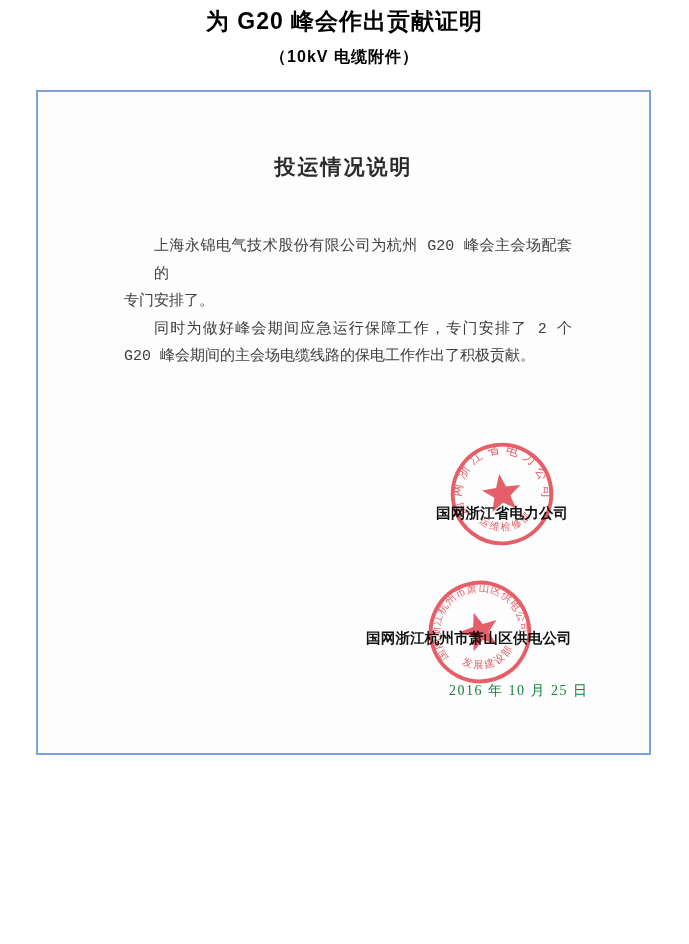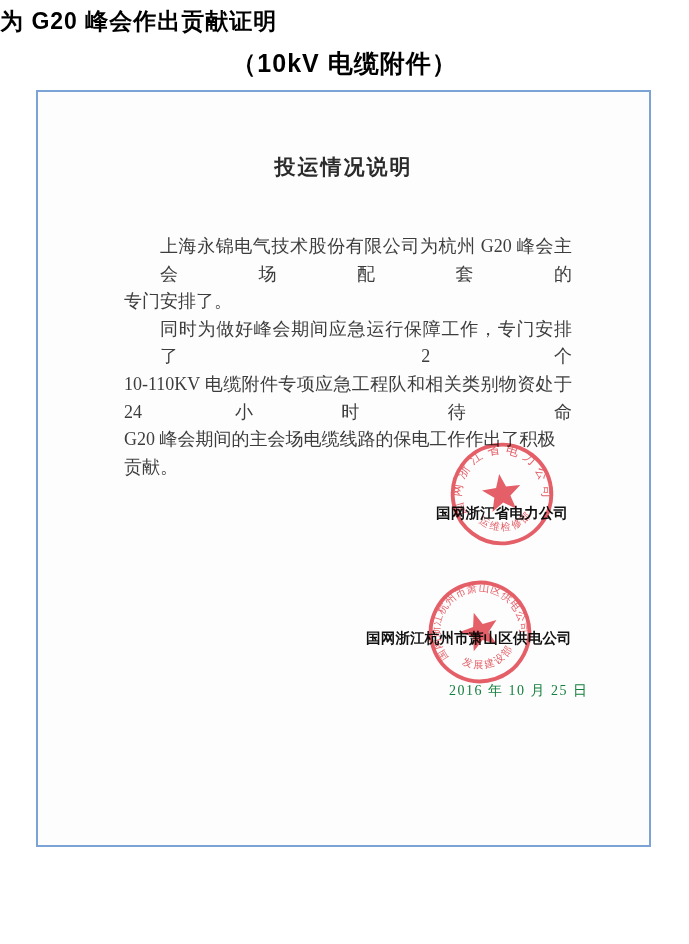--- a/index.html
+++ b/index.html
@@ -5,44 +5,44 @@
   html,body{margin:0;padding:0;}
   body{
     width:689px;height:944px;position:relative;
     background:#ffffff;
     font-family:"Liberation Sans",sans-serif;
     color:#1a1a1a;overflow:hidden;
   }
   
   .page-title{
     position:absolute;top:6px;left:0;width:689px;
-    font-size:23px;font-weight:700;color:#000;
+    text-align:center;font-size:23px;font-weight:700;color:#000;
     letter-spacing:1px;
   }
   .page-subtitle{
     position:absolute;top:47px;left:0;width:689px;
-    text-align:center;font-size:25px;font-weight:700;color:#000;
+    text-align:center;font-size:16px;font-weight:700;color:#000;
     letter-spacing:1px;
   }
   
   .doc{
-    position:absolute;left:36px;top:90px;width:615px;height:757px;
+    position:absolute;left:36px;top:90px;width:615px;height:665px;
     background:#fdfdfe;
     border:2px solid #7ca3d6;
     box-sizing:border-box;
   }
   .doc-heading{
     position:absolute;top:61px;left:0;width:100%;
     text-align:center;font-size:21px;font-weight:700;color:#2b2b2b;
     letter-spacing:2px;
   }
   .doc-body{
     position:absolute;left:86px;top:141px;width:448px;
-    font-family:Liberation Serif, serif;
-    font-size:18px;line-height:27.6px;color:#3d3d3d;
+    font-family:Liberation Mono, monospace;
+    font-size:15px;line-height:27.6px;color:#3d3d3d;
   }
   .line{white-space:normal;}
   .line.fill{text-align:justify;text-align-last:justify;}
   .line.indent{padding-left:2em;}
   
   .sig{
     position:absolute;white-space:nowrap;
     font-size:14.5px;font-weight:700;color:#111;letter-spacing:0.2px;
   }
   .sig1{left:398px;top:412px;}
@@ -68,21 +68,20 @@
 <div class="page-subtitle">（10kV 电缆附件）</div>
 
 <div class="doc">
 
   <div class="doc-heading">投运情况说明</div>
 
   <div class="doc-body">
     <div class="line indent fill">上海永锦电气技术股份有限公司为杭州 G20 峰会主会场配套的</div>
     <div class="line">专门安排了。</div>
     <div class="line indent fill">同时为做好峰会期间应急运行保障工作，专门安排了 2 个</div>
-    <div class="line fill">10-110KV 电缆附件专项应急工程队和相关类别物资处于 24 小时待命</div>
     <div class="line">G20 峰会期间的主会场电缆线路的保电工作作出了积极贡献。</div>
   </div>
 
   <div class="sig sig1">国网浙江省电力公司</div>
   <div class="sig sig2">国网浙江杭州市萧山区供电公司</div>
   <div class="doc-date">2016 年 10 月 25 日</div>
 
   <svg class="stamp stamp1" viewBox="-60 -60 120 120">
     <circle r="51" fill="none" stroke="currentColor" stroke-width="4"></circle>
     <path id="arcTop1" d="M -38.8 16.1 A 42 42 0 1 1 38.8 16.1" fill="none"></path>

